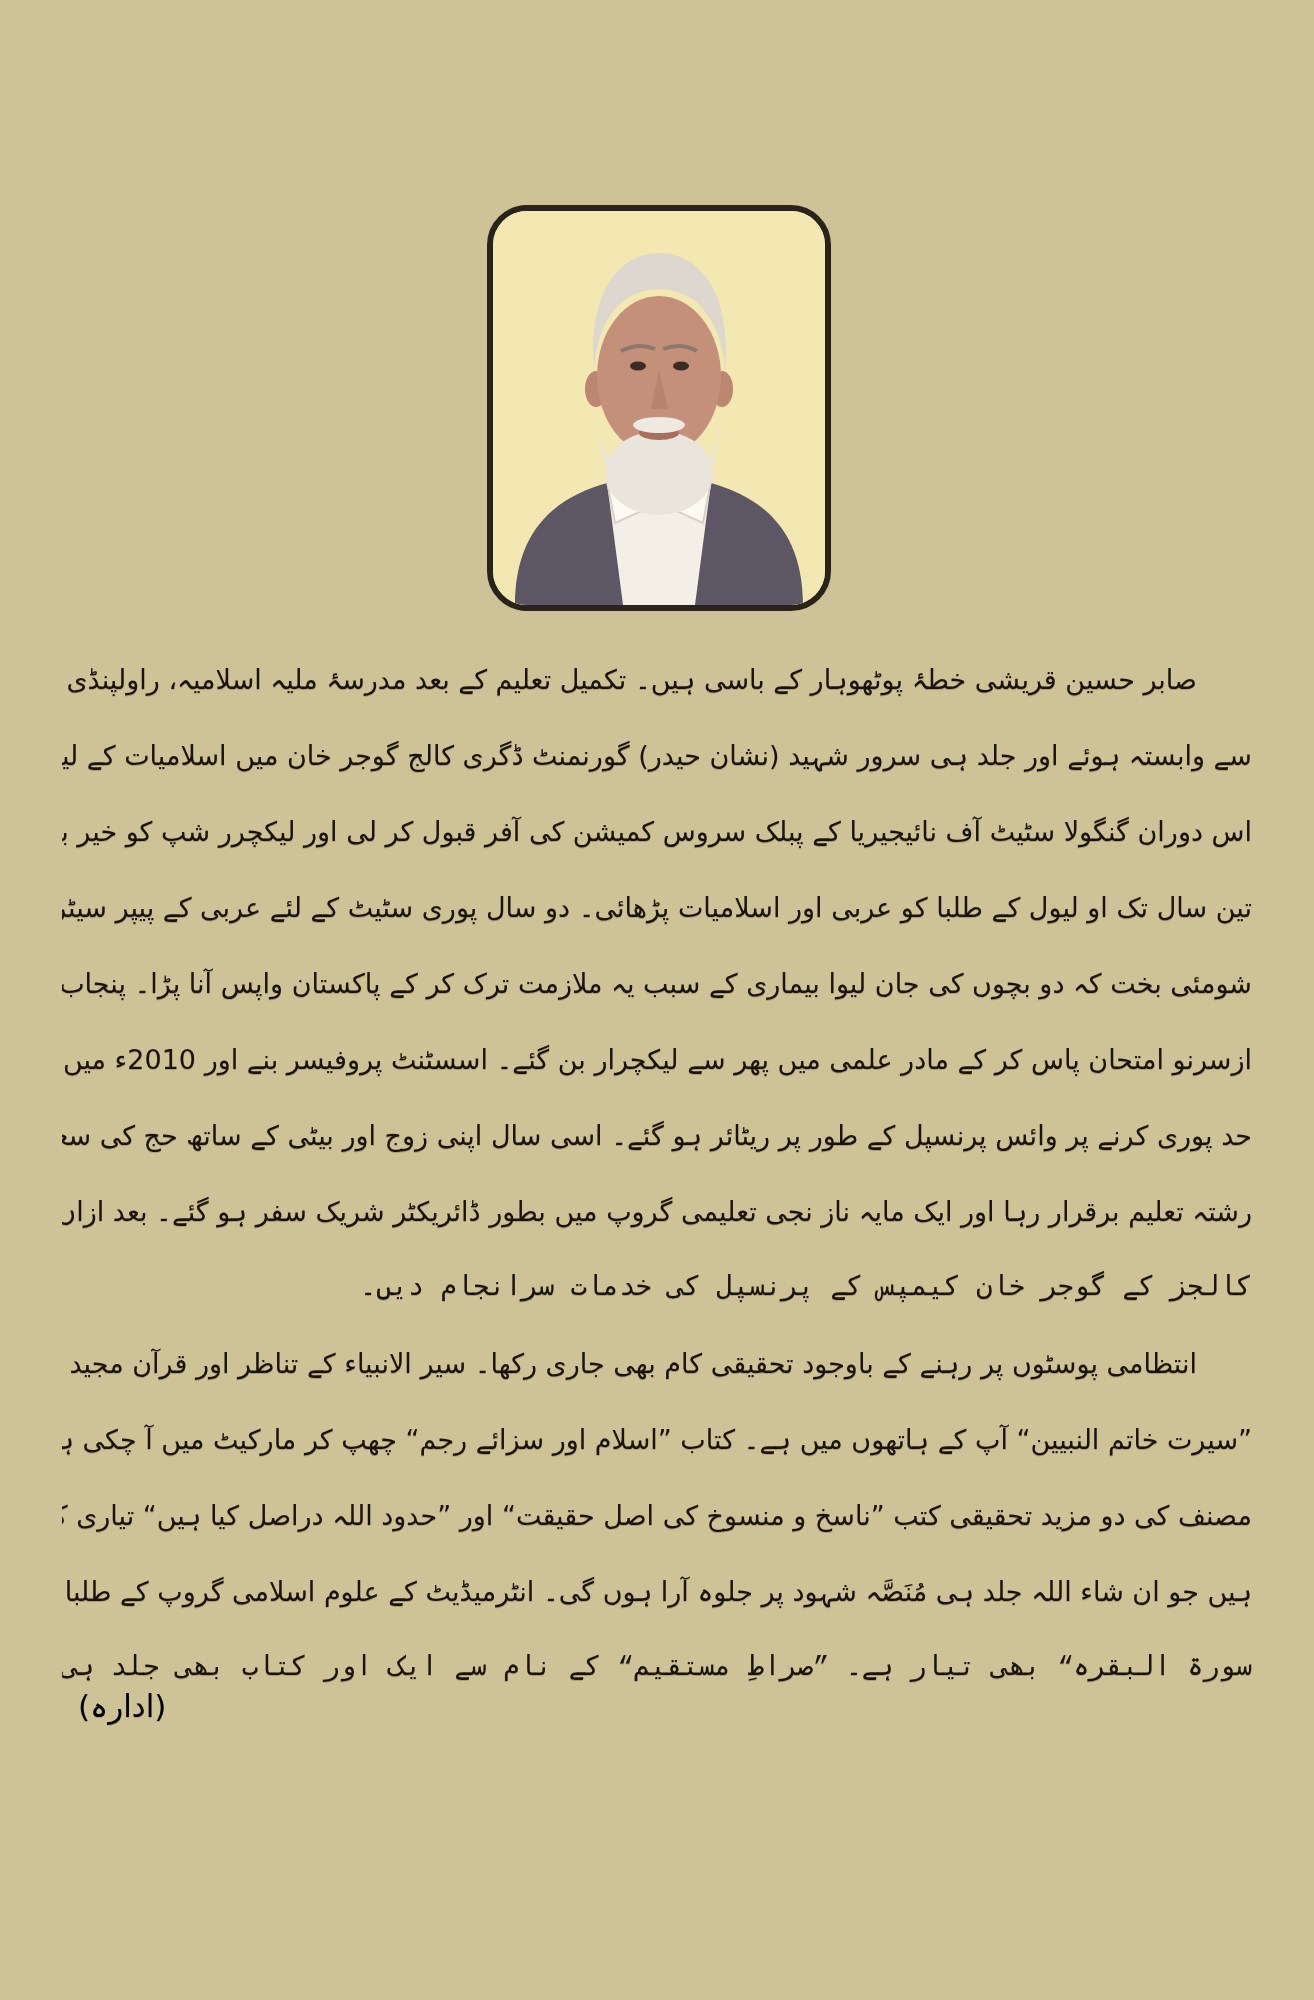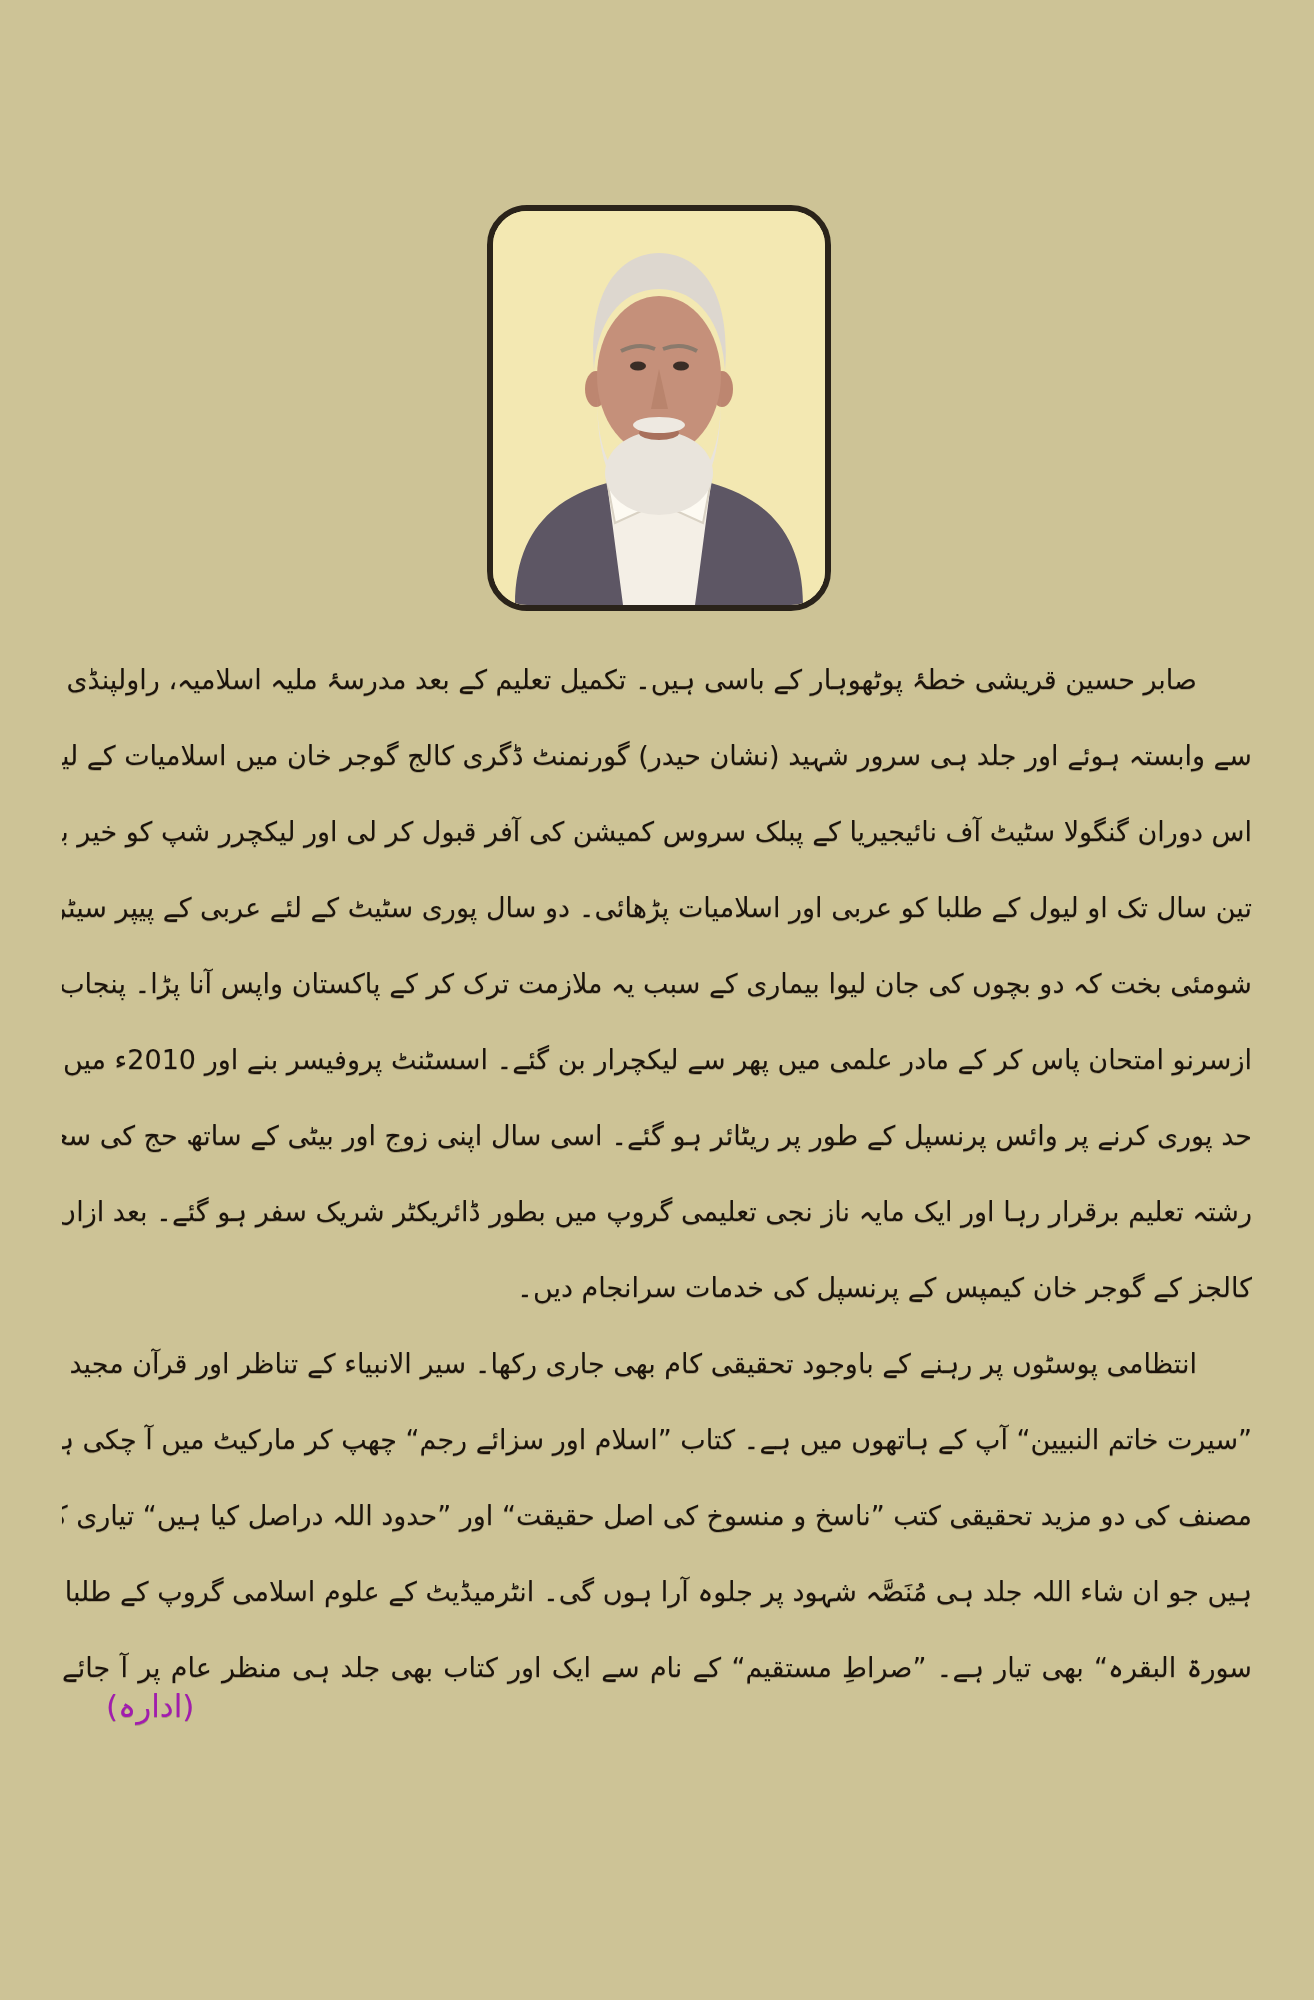--- a/index.html
+++ b/index.html
@@ -39,29 +39,29 @@
     text-align:justify;
     text-align-last:justify;
     white-space:nowrap;
     overflow:hidden;
     text-shadow:0 1px 0 rgba(62,48,30,.25);
   }
   .bio-line.first{padding-right:55px;}
   .bio-line.para-end{
     text-align-last:right;
     white-space:normal;
+    font-family:Liberation Mono, monospace;
   }
   .signature{
     position:absolute;
     left:78px;top:1688px;
     font-size:31px;
-    color:#a21caf;
+    color:#000000;
     direction:rtl;
     text-shadow:0 1px 0 rgba(62,48,30,.25);
-    margin-left:28px;
   }
 </style>
 </head>
 <body>
 
 <div class="page">
 
   <div class="photo-frame">
     <svg viewBox="0 0 332 394" preserveAspectRatio="xMidYMid slice" aria-hidden="true">
       <rect x="0" y="0" width="332" height="394" fill="#f3e8b2"></rect>

